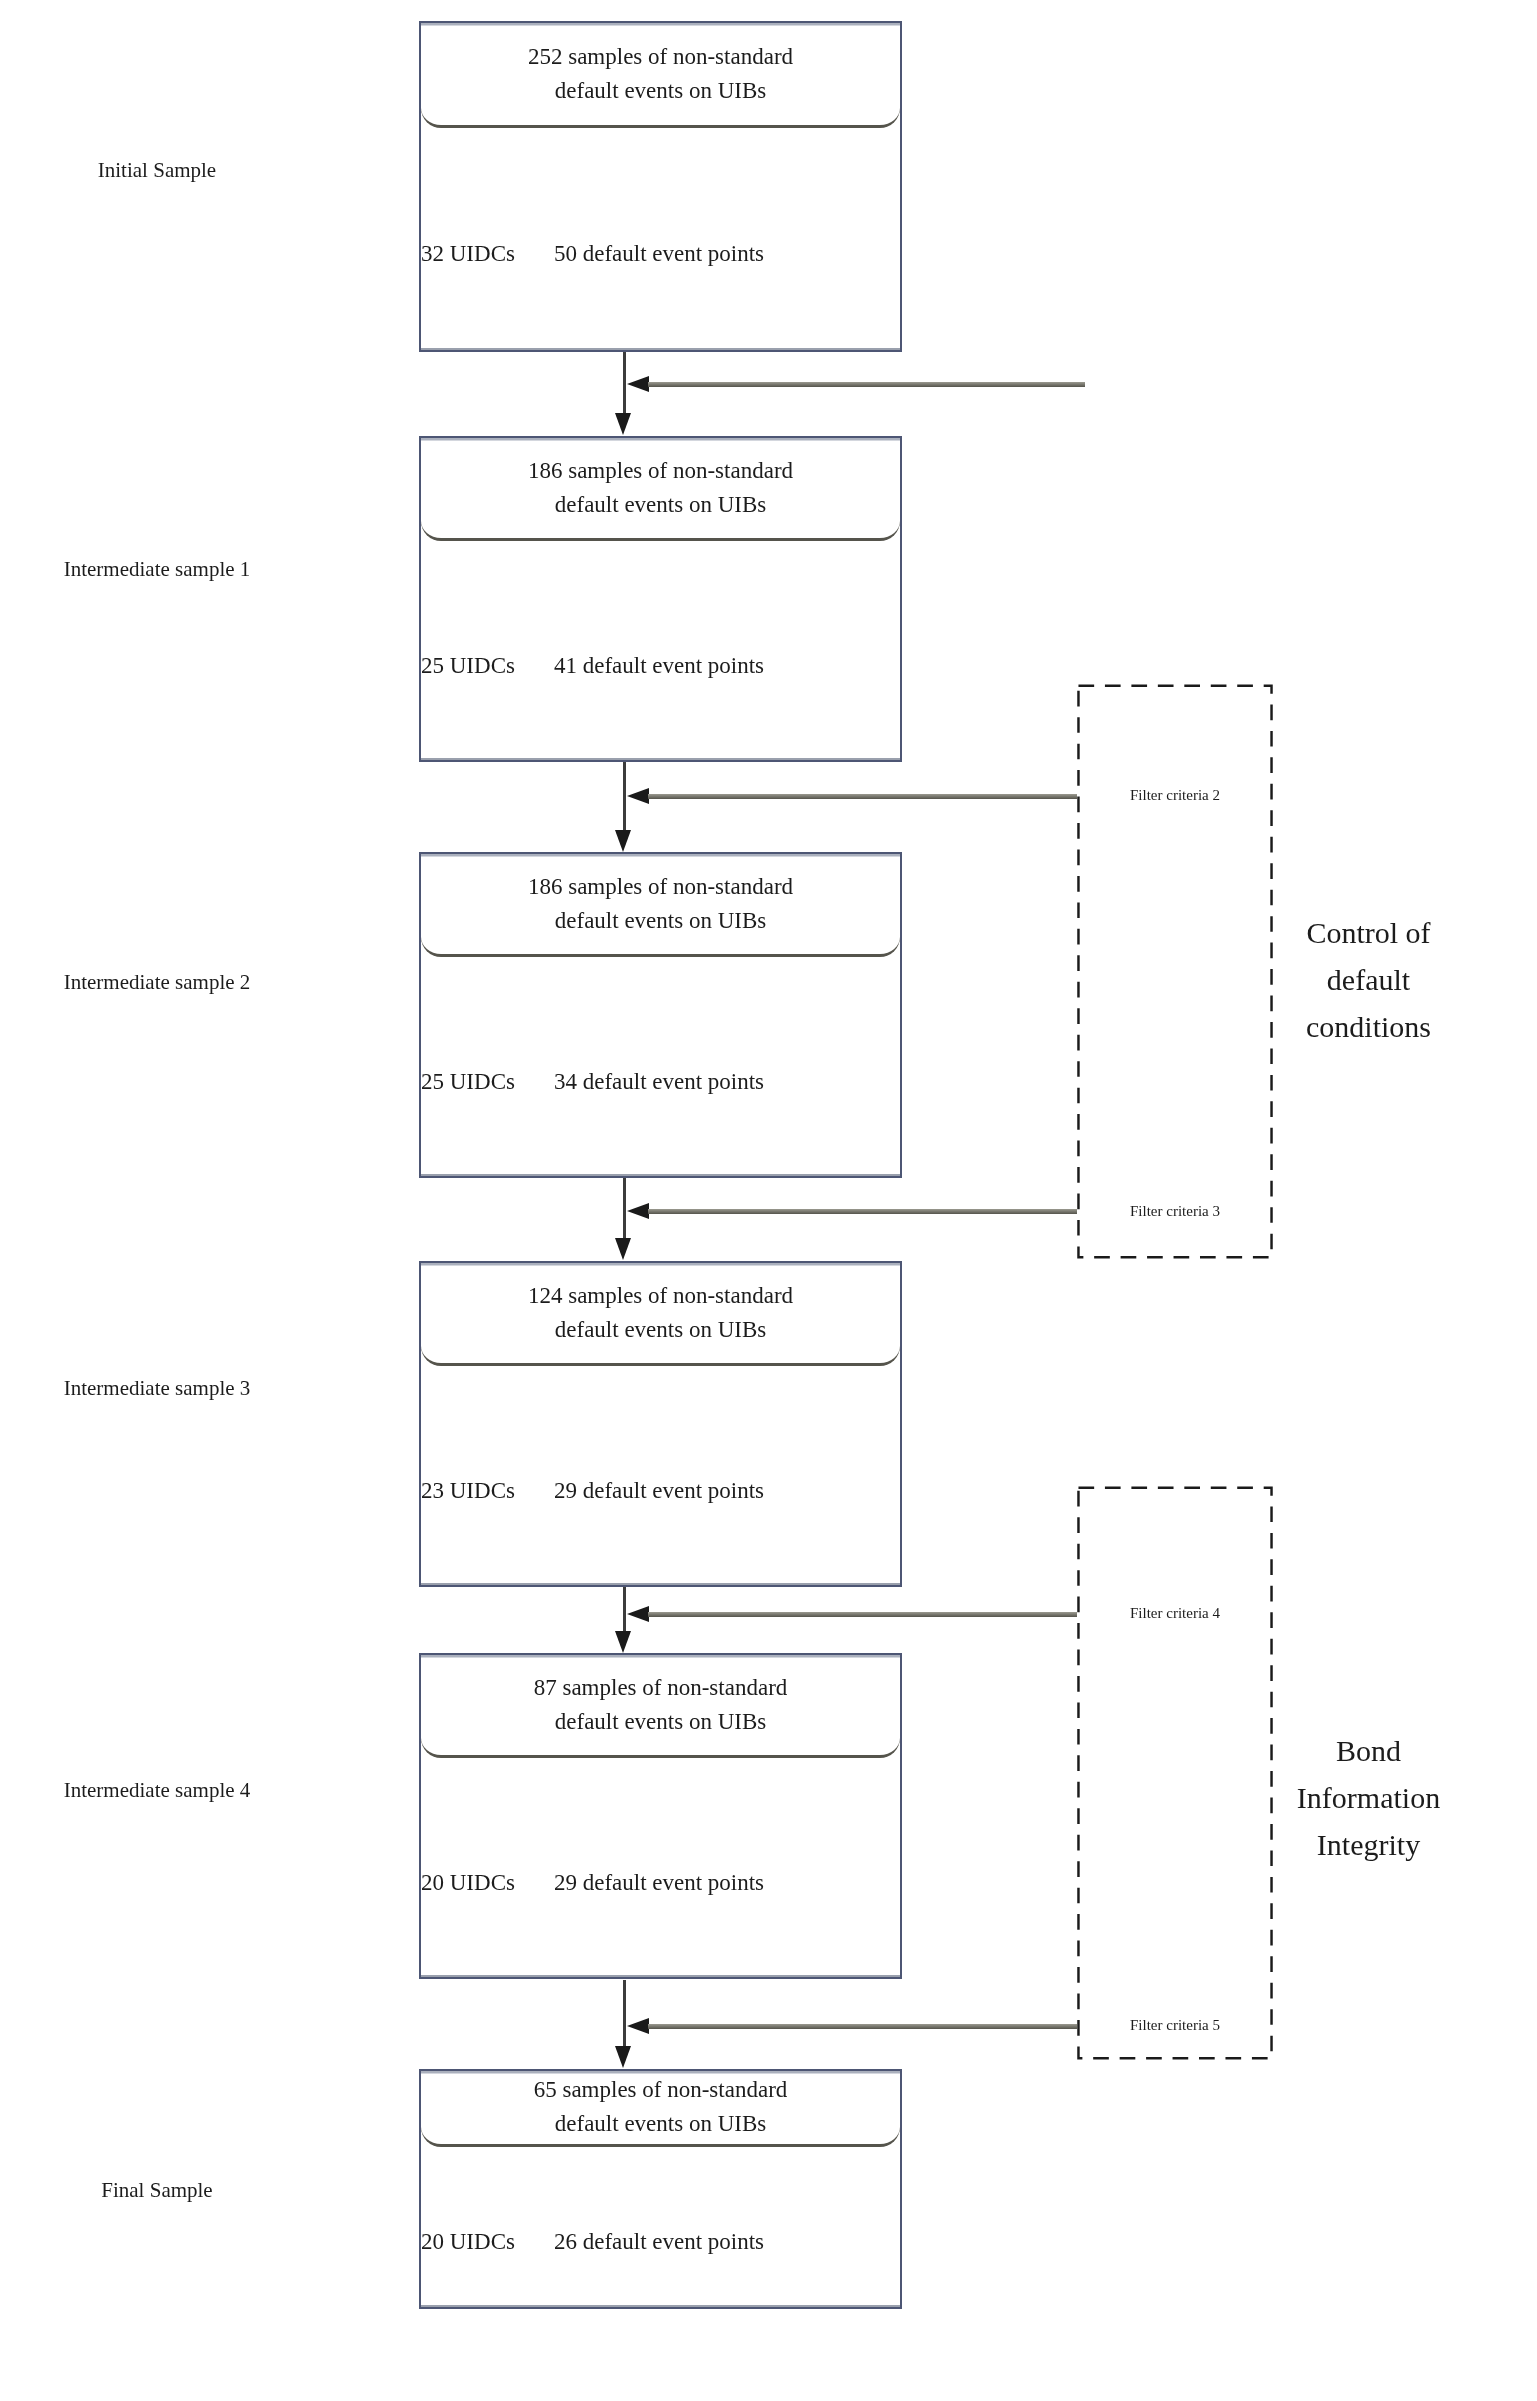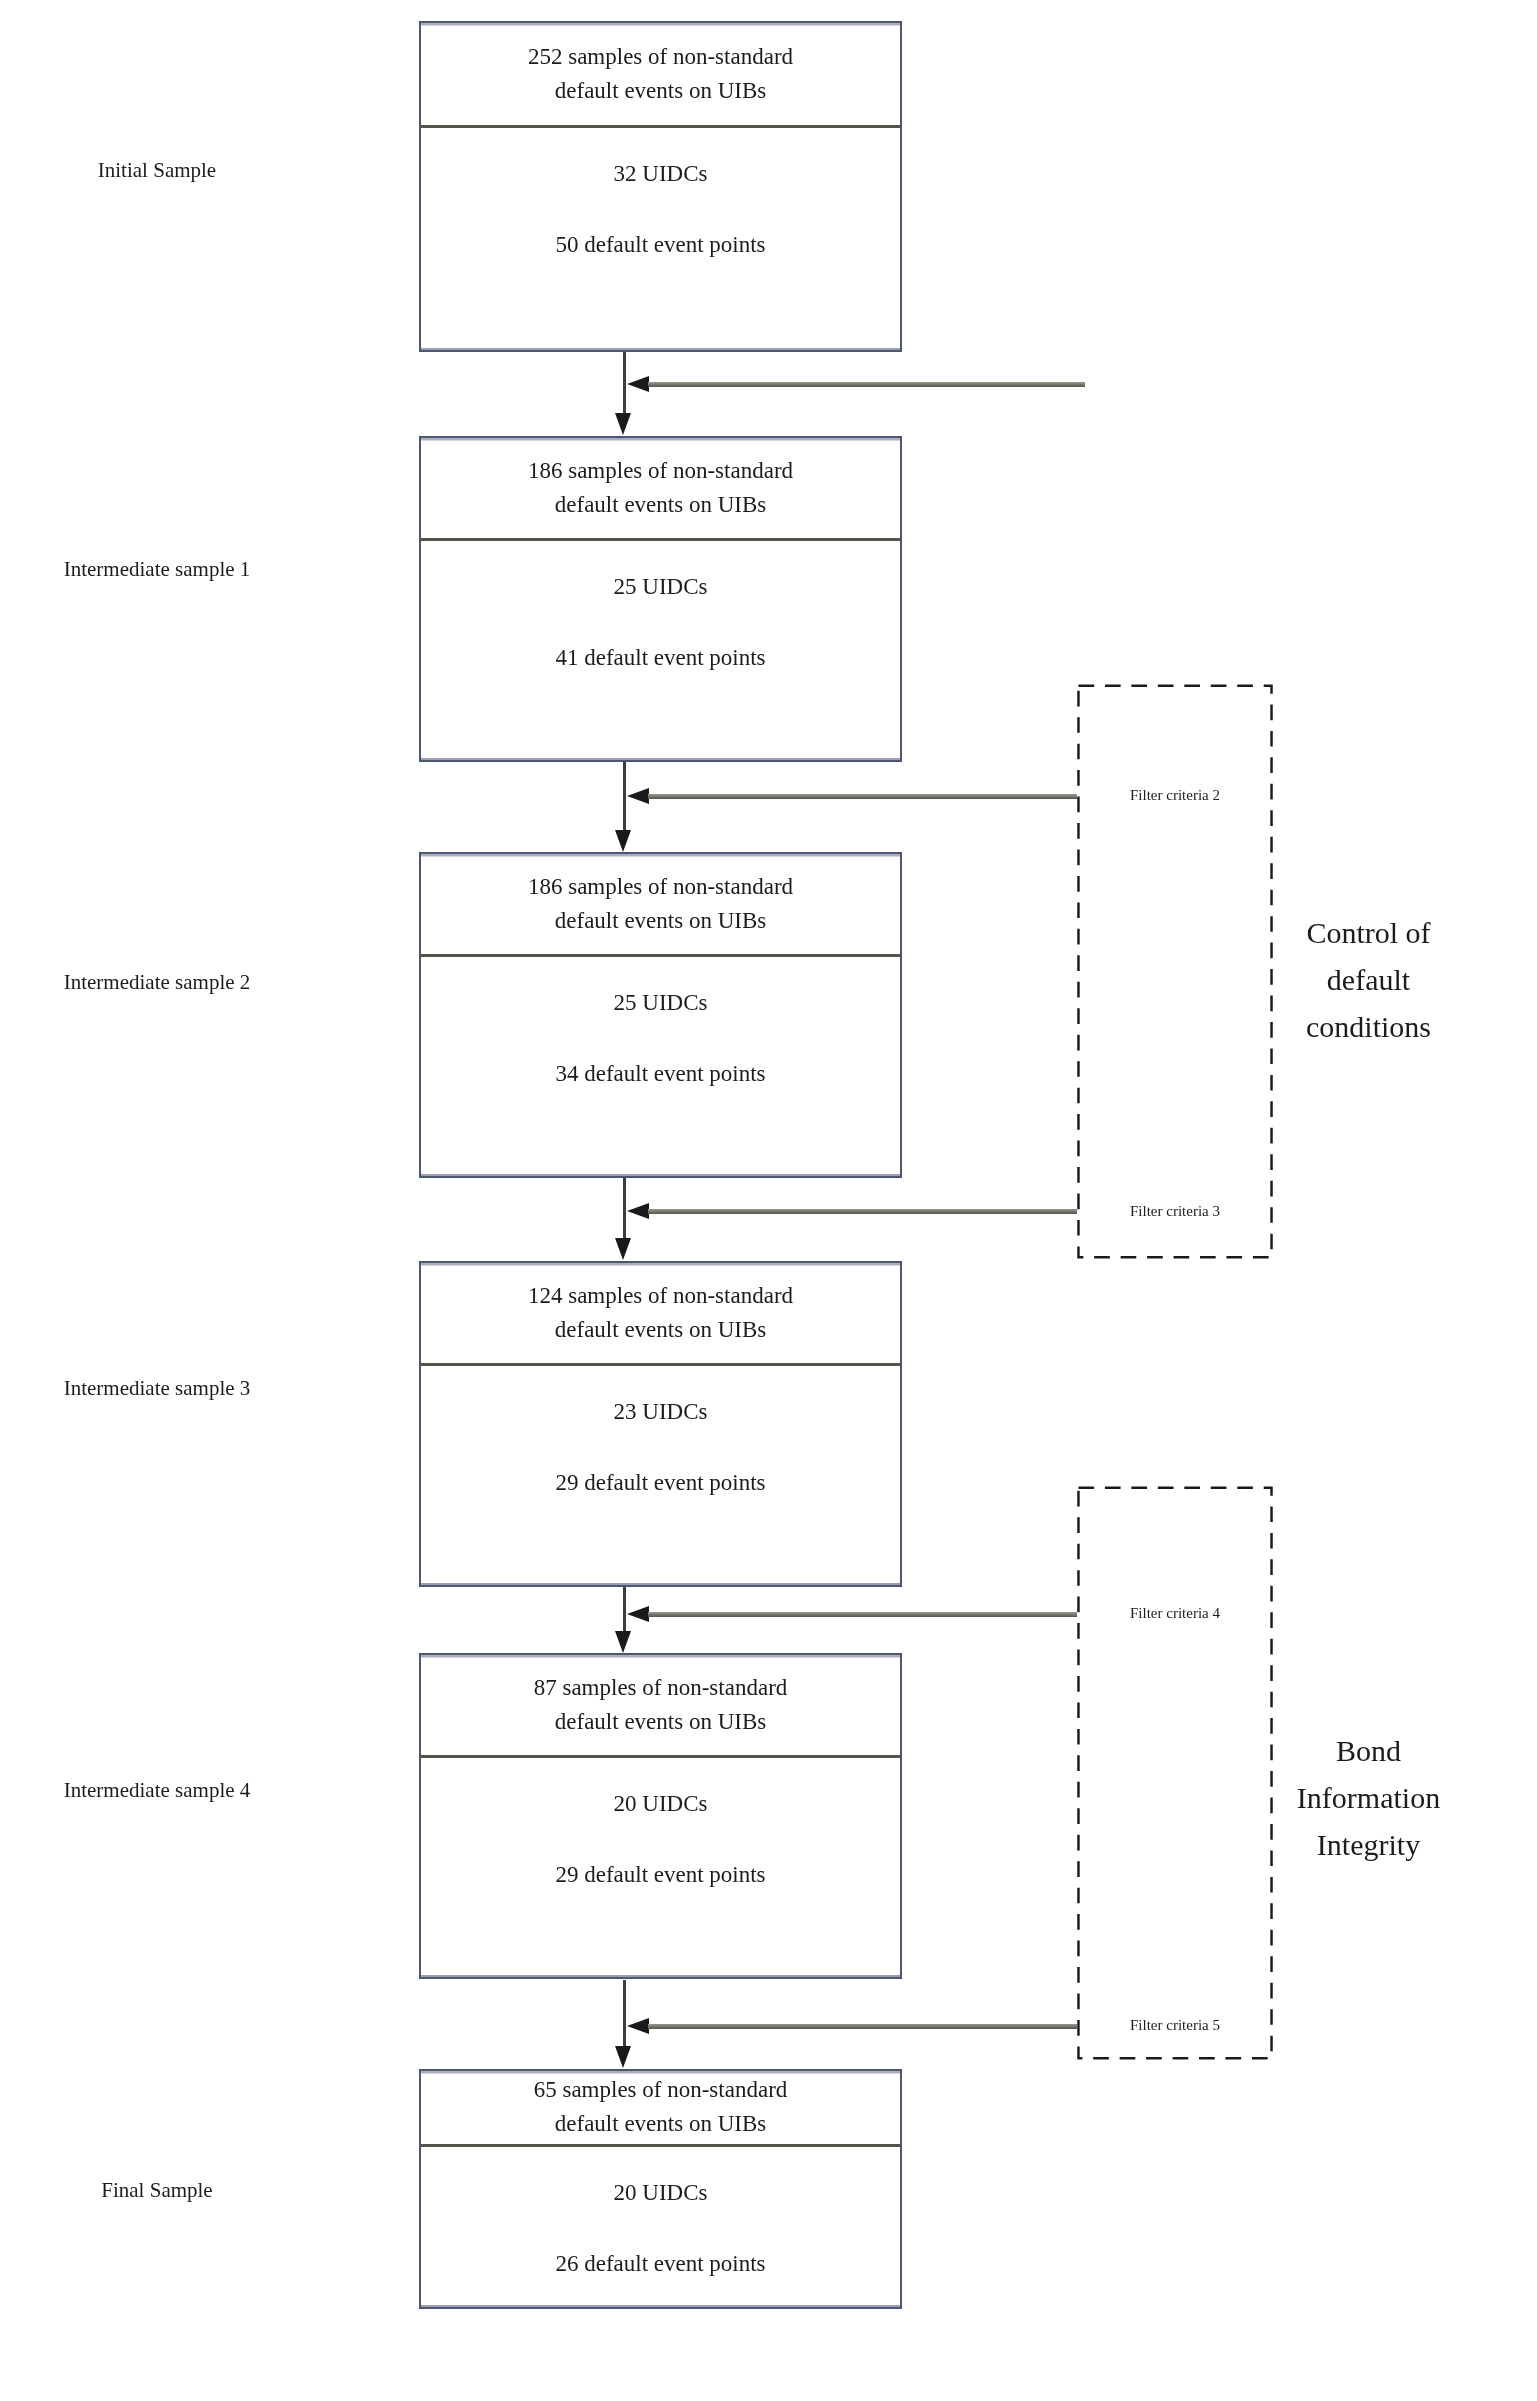--- a/index.html
+++ b/index.html
@@ -28,25 +28,26 @@
     height: 32%;
     box-sizing: border-box;
     border-bottom: 3.4px solid #55544c;
     display: flex;
     flex-direction: column;
     align-items: center;
     justify-content: center;
     text-align: center;
     font-size: 23px;
     line-height: 34px;
+    border-radius: 20px;
   }
   .box-bottom {
     flex: 1;
     display: flex;
-    flex-direction: column;
+    flex-direction: row;
     align-items: center;
     padding-top: 30px;
     gap: 39px;
     text-align: center;
     font-size: 23px;
     line-height: 32px;
   }
 
   
   .stage-label {

